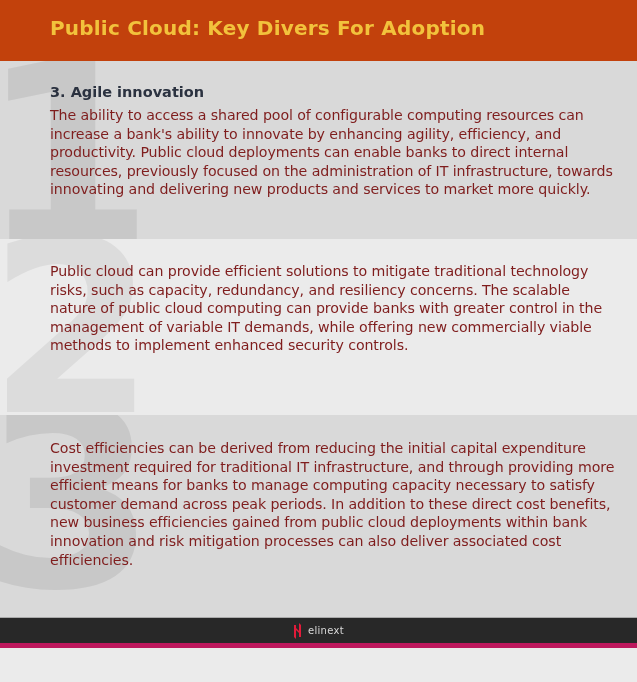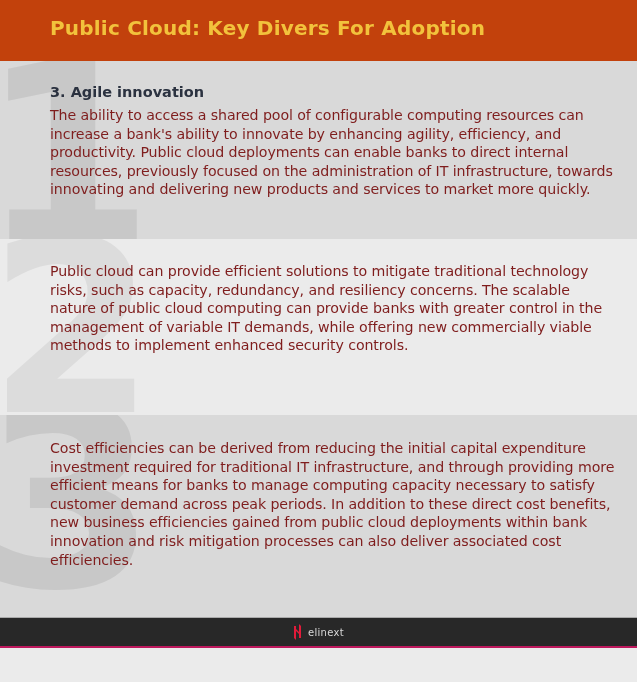--- a/index.html
+++ b/index.html
@@ -42,21 +42,21 @@
     .s2 .sec-heading { padding-left: 3px; }
     .sec-body {
       font-family: "DejaVu Sans", sans-serif; font-size: 14.2px; line-height: 18.6px;
       color: #7f1d1d; letter-spacing: -0.1px;
     }
 
     .footer {
       position: absolute; left: 0; top: 617px; width: 637px; height: 31px;
       background: #282828;
       display: flex; align-items: center; justify-content: center;
-      border-top: 1px solid #aaa; border-bottom: 2px solid #be185d;
+      border-top: 1px solid #aaa; border-bottom: 5px solid #be185d;
     }
     .logo { display: flex; align-items: center; gap: 6px; }
     .logo-mark { width: 9px; height: 16px; }
     .logo-text {
       font-family: "DejaVu Sans", sans-serif; font-size: 10px; color: #d8d8d8;
       letter-spacing: 0.3px;
     }
     .bottom-area { position: absolute; left: 0; top: 649px; width: 637px; height: 33px; background: #ebebeb; }
   </style>
 </head>

